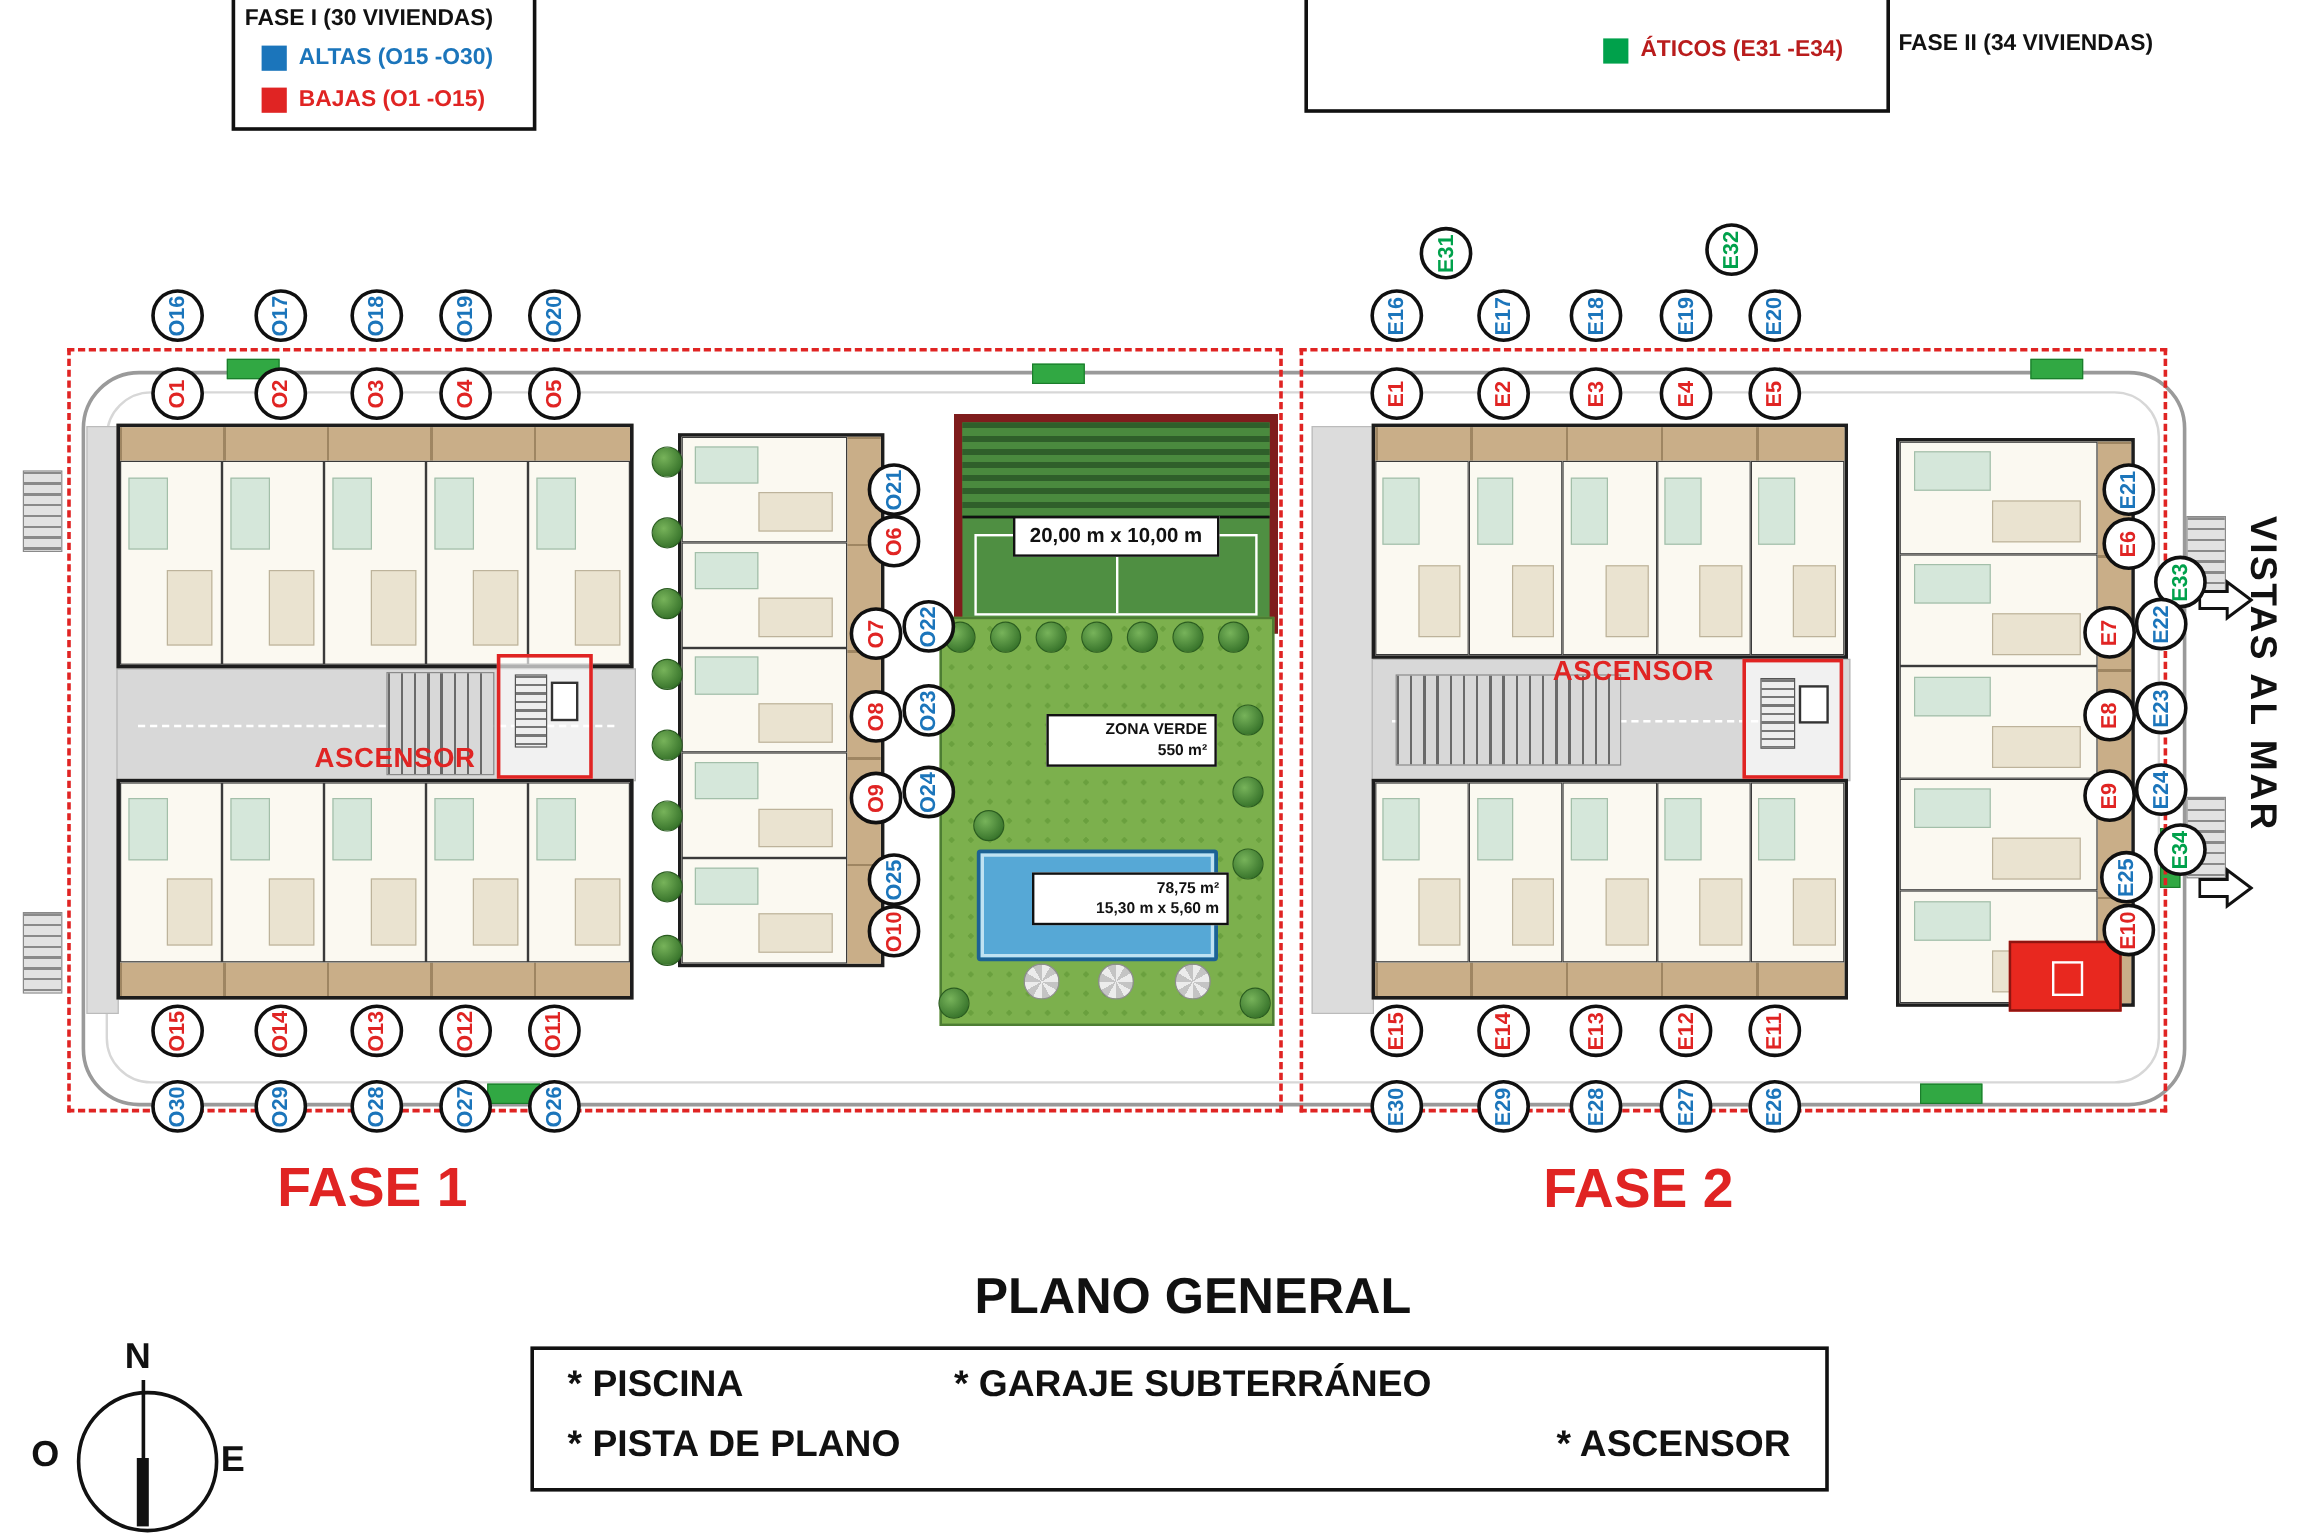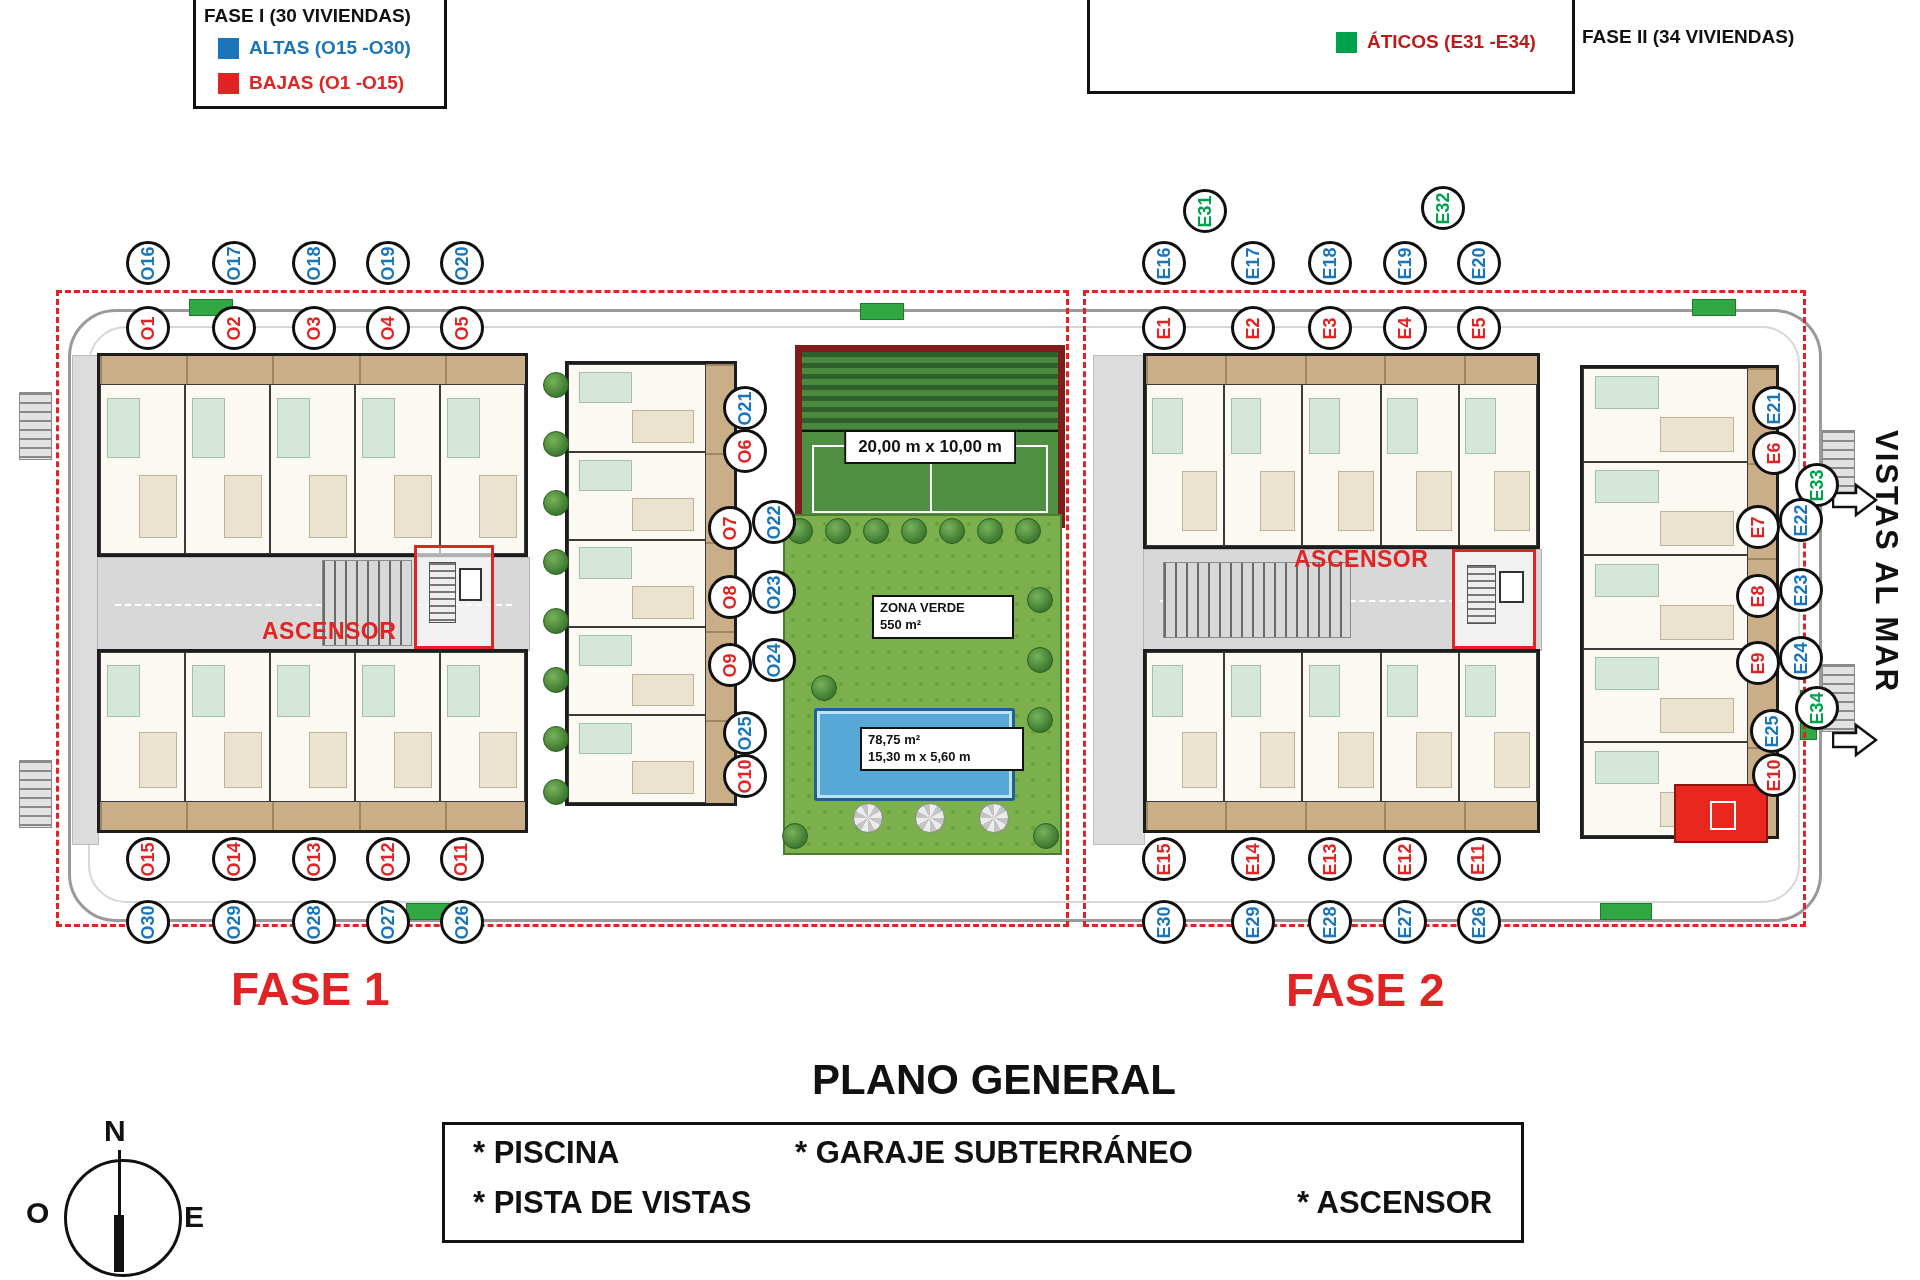--- a/index.html
+++ b/index.html
@@ -35,21 +35,21 @@
          background:repeating-linear-gradient(180deg,#2f5f2a 0 5px,#4a8a3e 5px 11px);border-bottom:2px solid #111;}
   .padel-court-lines{position:absolute;left:10px;right:10px;top:55%;bottom:8px;border:2px solid #fff;}
   .padel-court-lines::after{content:"";position:absolute;left:50%;top:0;bottom:0;border-left:2px solid #fff;}
   .plabel{position:absolute;left:50%;top:78px;transform:translateX(-50%);background:#fff;border:2px solid #111;
          padding:5px 12px;font-size:17px;font-weight:bold;white-space:nowrap;z-index:2;}
   .garden{position:absolute;left:783px;top:514px;width:275px;height:337px;background-color:#7cb04d;
          background-image:radial-gradient(#6aa03e 18%,transparent 19%);background-size:16px 16px;
          border:2px solid #4d7d33;z-index:1;}
   .pool{position:absolute;left:814px;top:708px;width:195px;height:87px;background:#56a8d6;border:3px solid #1d6293;
          box-shadow:inset 0 0 0 3px #bfe2f2;border-radius:3px;z-index:2;}
-  .mlabel{position:absolute;background:#fff;border:2px solid #111;text-align:left;font-weight:bold;
+  .mlabel{position:absolute;background:#fff;border:2px solid #111;text-align:right;font-weight:bold;
          font-size:13px;line-height:1.3;padding:3px 6px;z-index:5;}
   #zona-label{left:872px;top:595px;width:126px;}
   #pool-label{left:860px;top:727px;width:148px;}
 
   
   #plan-layer{position:absolute;left:0;top:0;width:100%;height:100%;z-index:2;}
   .bld{position:absolute;border:3px solid #1d1d1d;background:#f7f4ea;box-sizing:border-box;}
   .terrace{position:absolute;background:#c9ae88;}
   .units{position:absolute;display:flex;}
   .unit{flex:1;position:relative;border:1.5px solid #3a3a3a;background:#fbf9f1;}
@@ -466,21 +466,21 @@
   <svg class="arrow" id="arrow1" width="46" height="36" viewBox="0 0 46 36">
     <polygon points="1,11 24,11 24,3 44,18 24,33 24,25 1,25" fill="#ffffff" stroke="#111" stroke-width="2.5"></polygon>
   </svg>
   <svg class="arrow" id="arrow2" width="46" height="36" viewBox="0 0 46 36">
     <polygon points="1,11 24,11 24,3 44,18 24,33 24,25 1,25" fill="#ffffff" stroke="#111" stroke-width="2.5"></polygon>
   </svg>
 
   <div class="features">
     <span id="fb1">* PISCINA</span>
     <span id="fb2">* GARAJE SUBTERRÁNEO</span>
-    <span id="fb3">* PISTA DE VISTAS</span>
+    <span id="fb3">* PISTA DE PLANO</span>
     <span id="fb5">* ASCENSOR</span>
   </div>
 
   <div class="compass-circle"></div>
   <div class="cletter" id="cN">N</div>
   <div class="cletter" id="cO">O</div>
   <div class="cletter" id="cE">E</div>
   <div class="needle-thin"></div>
   <div class="needle-thick"></div>
 

